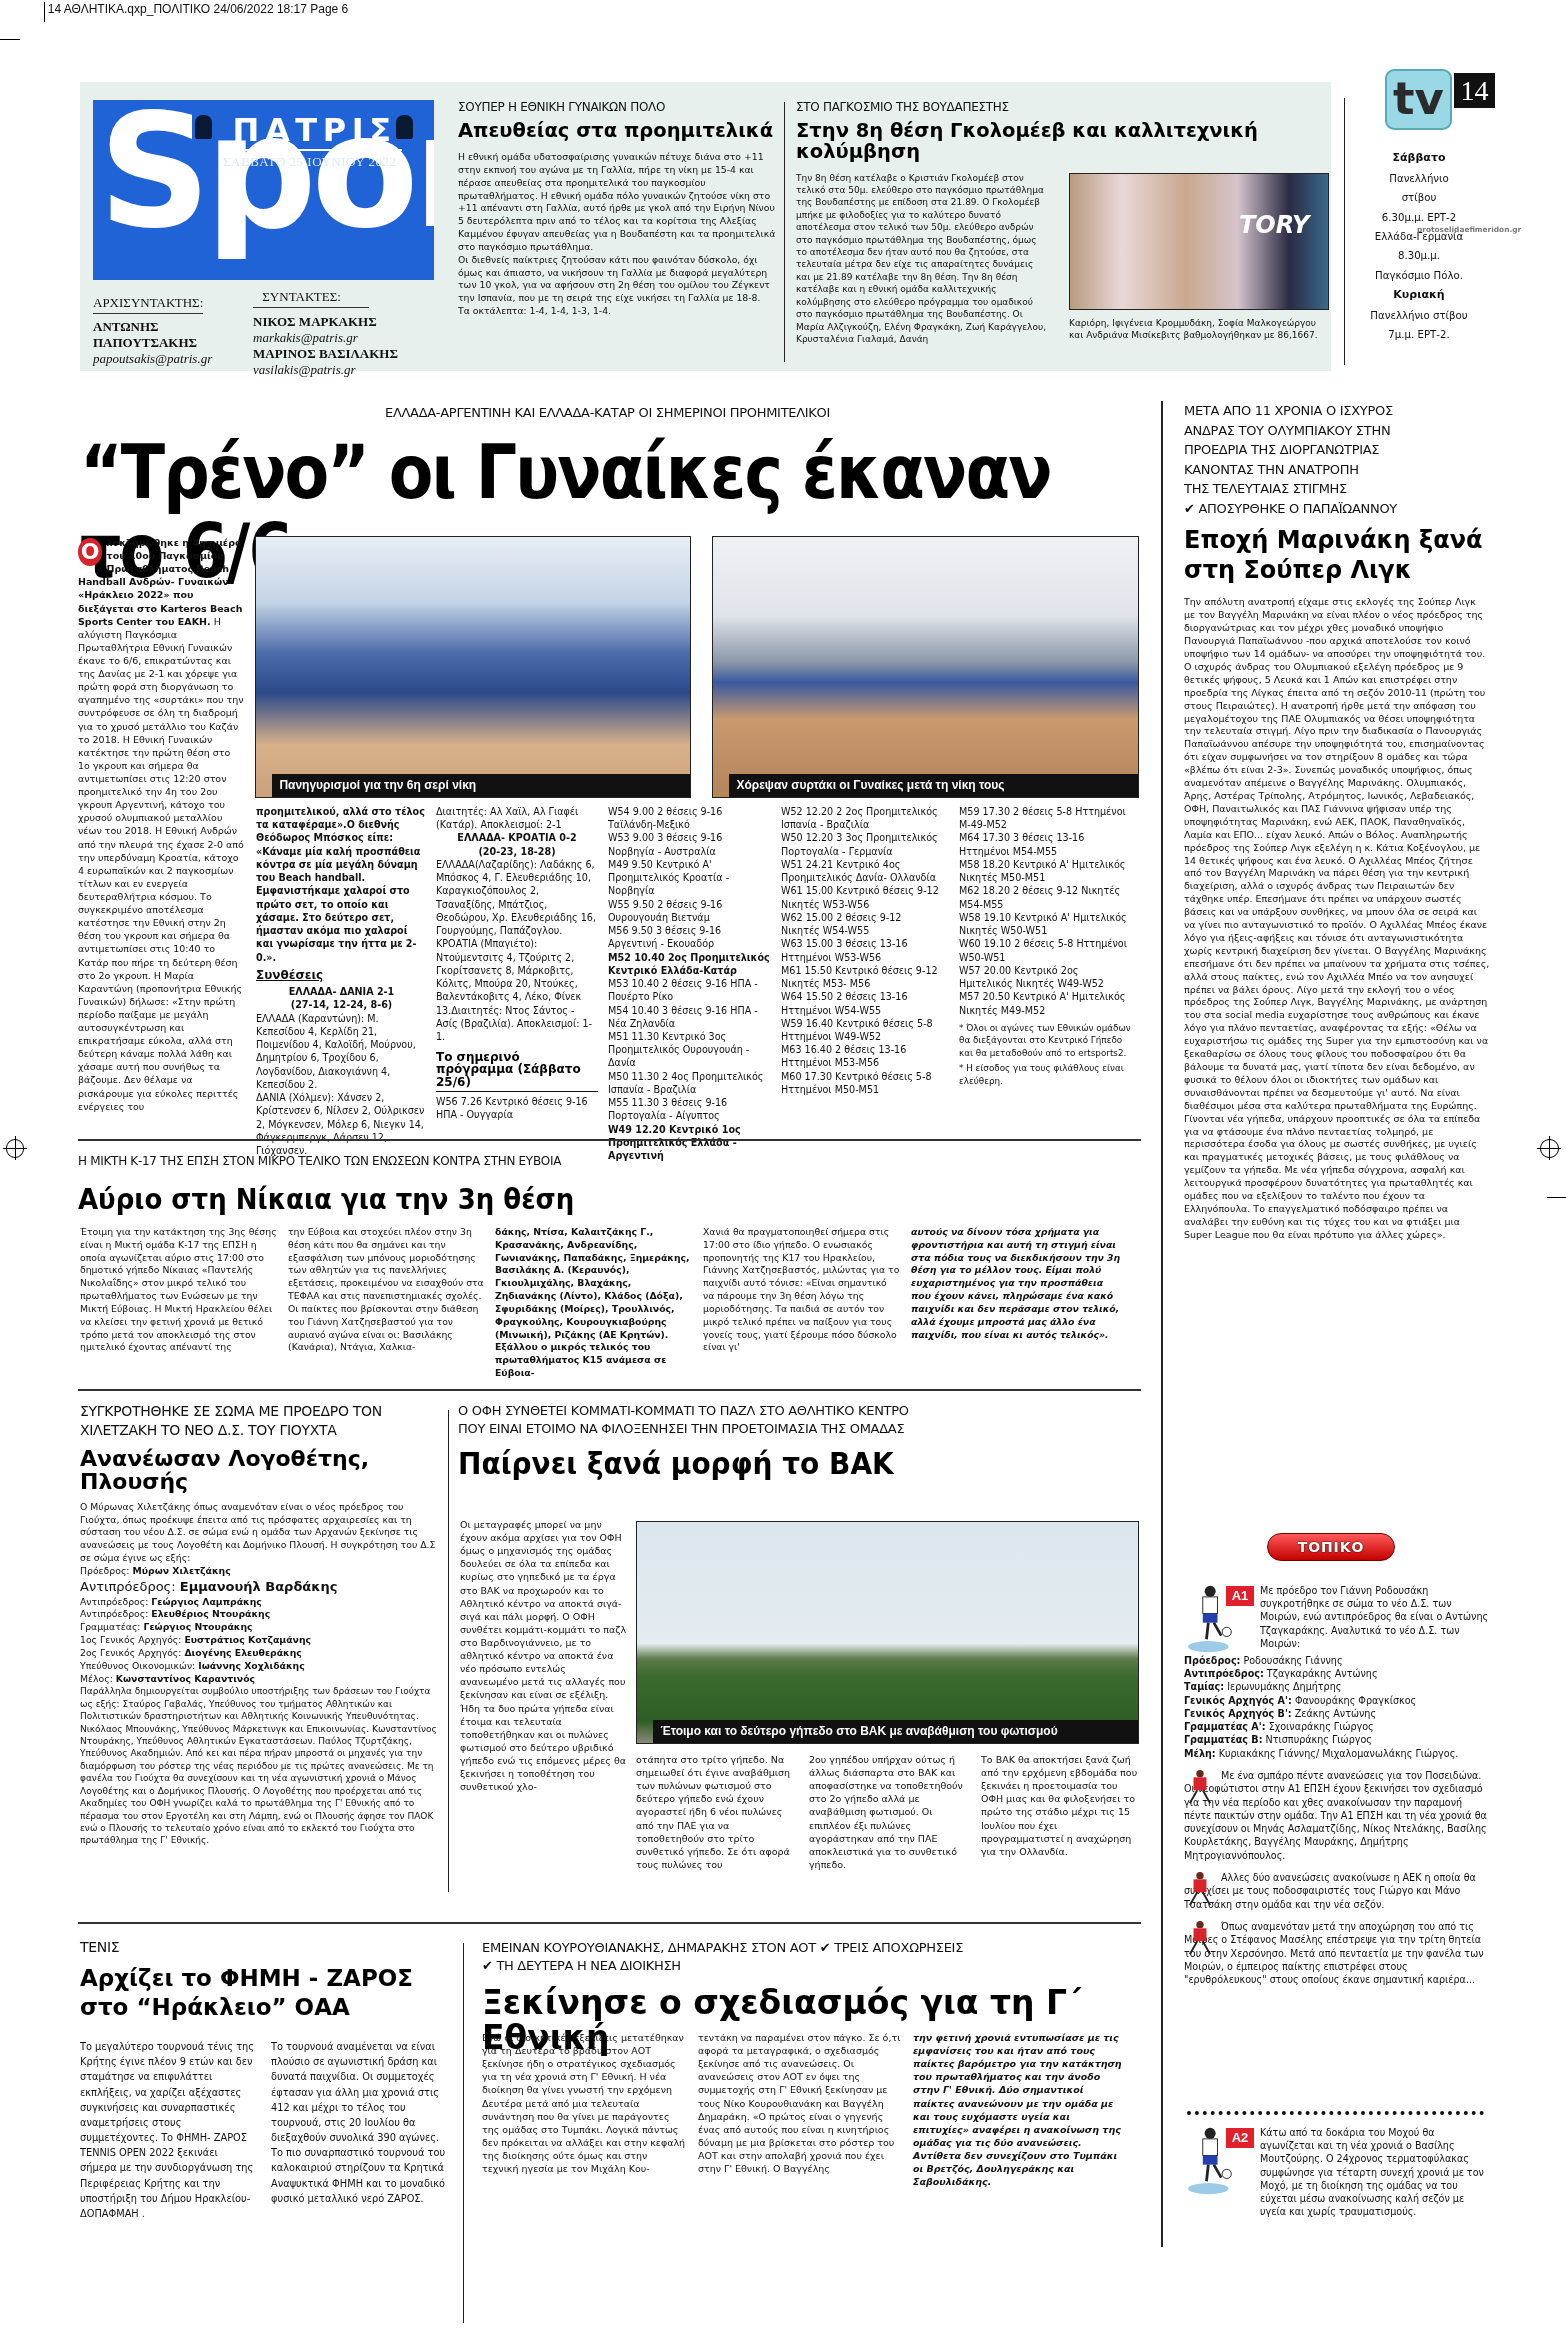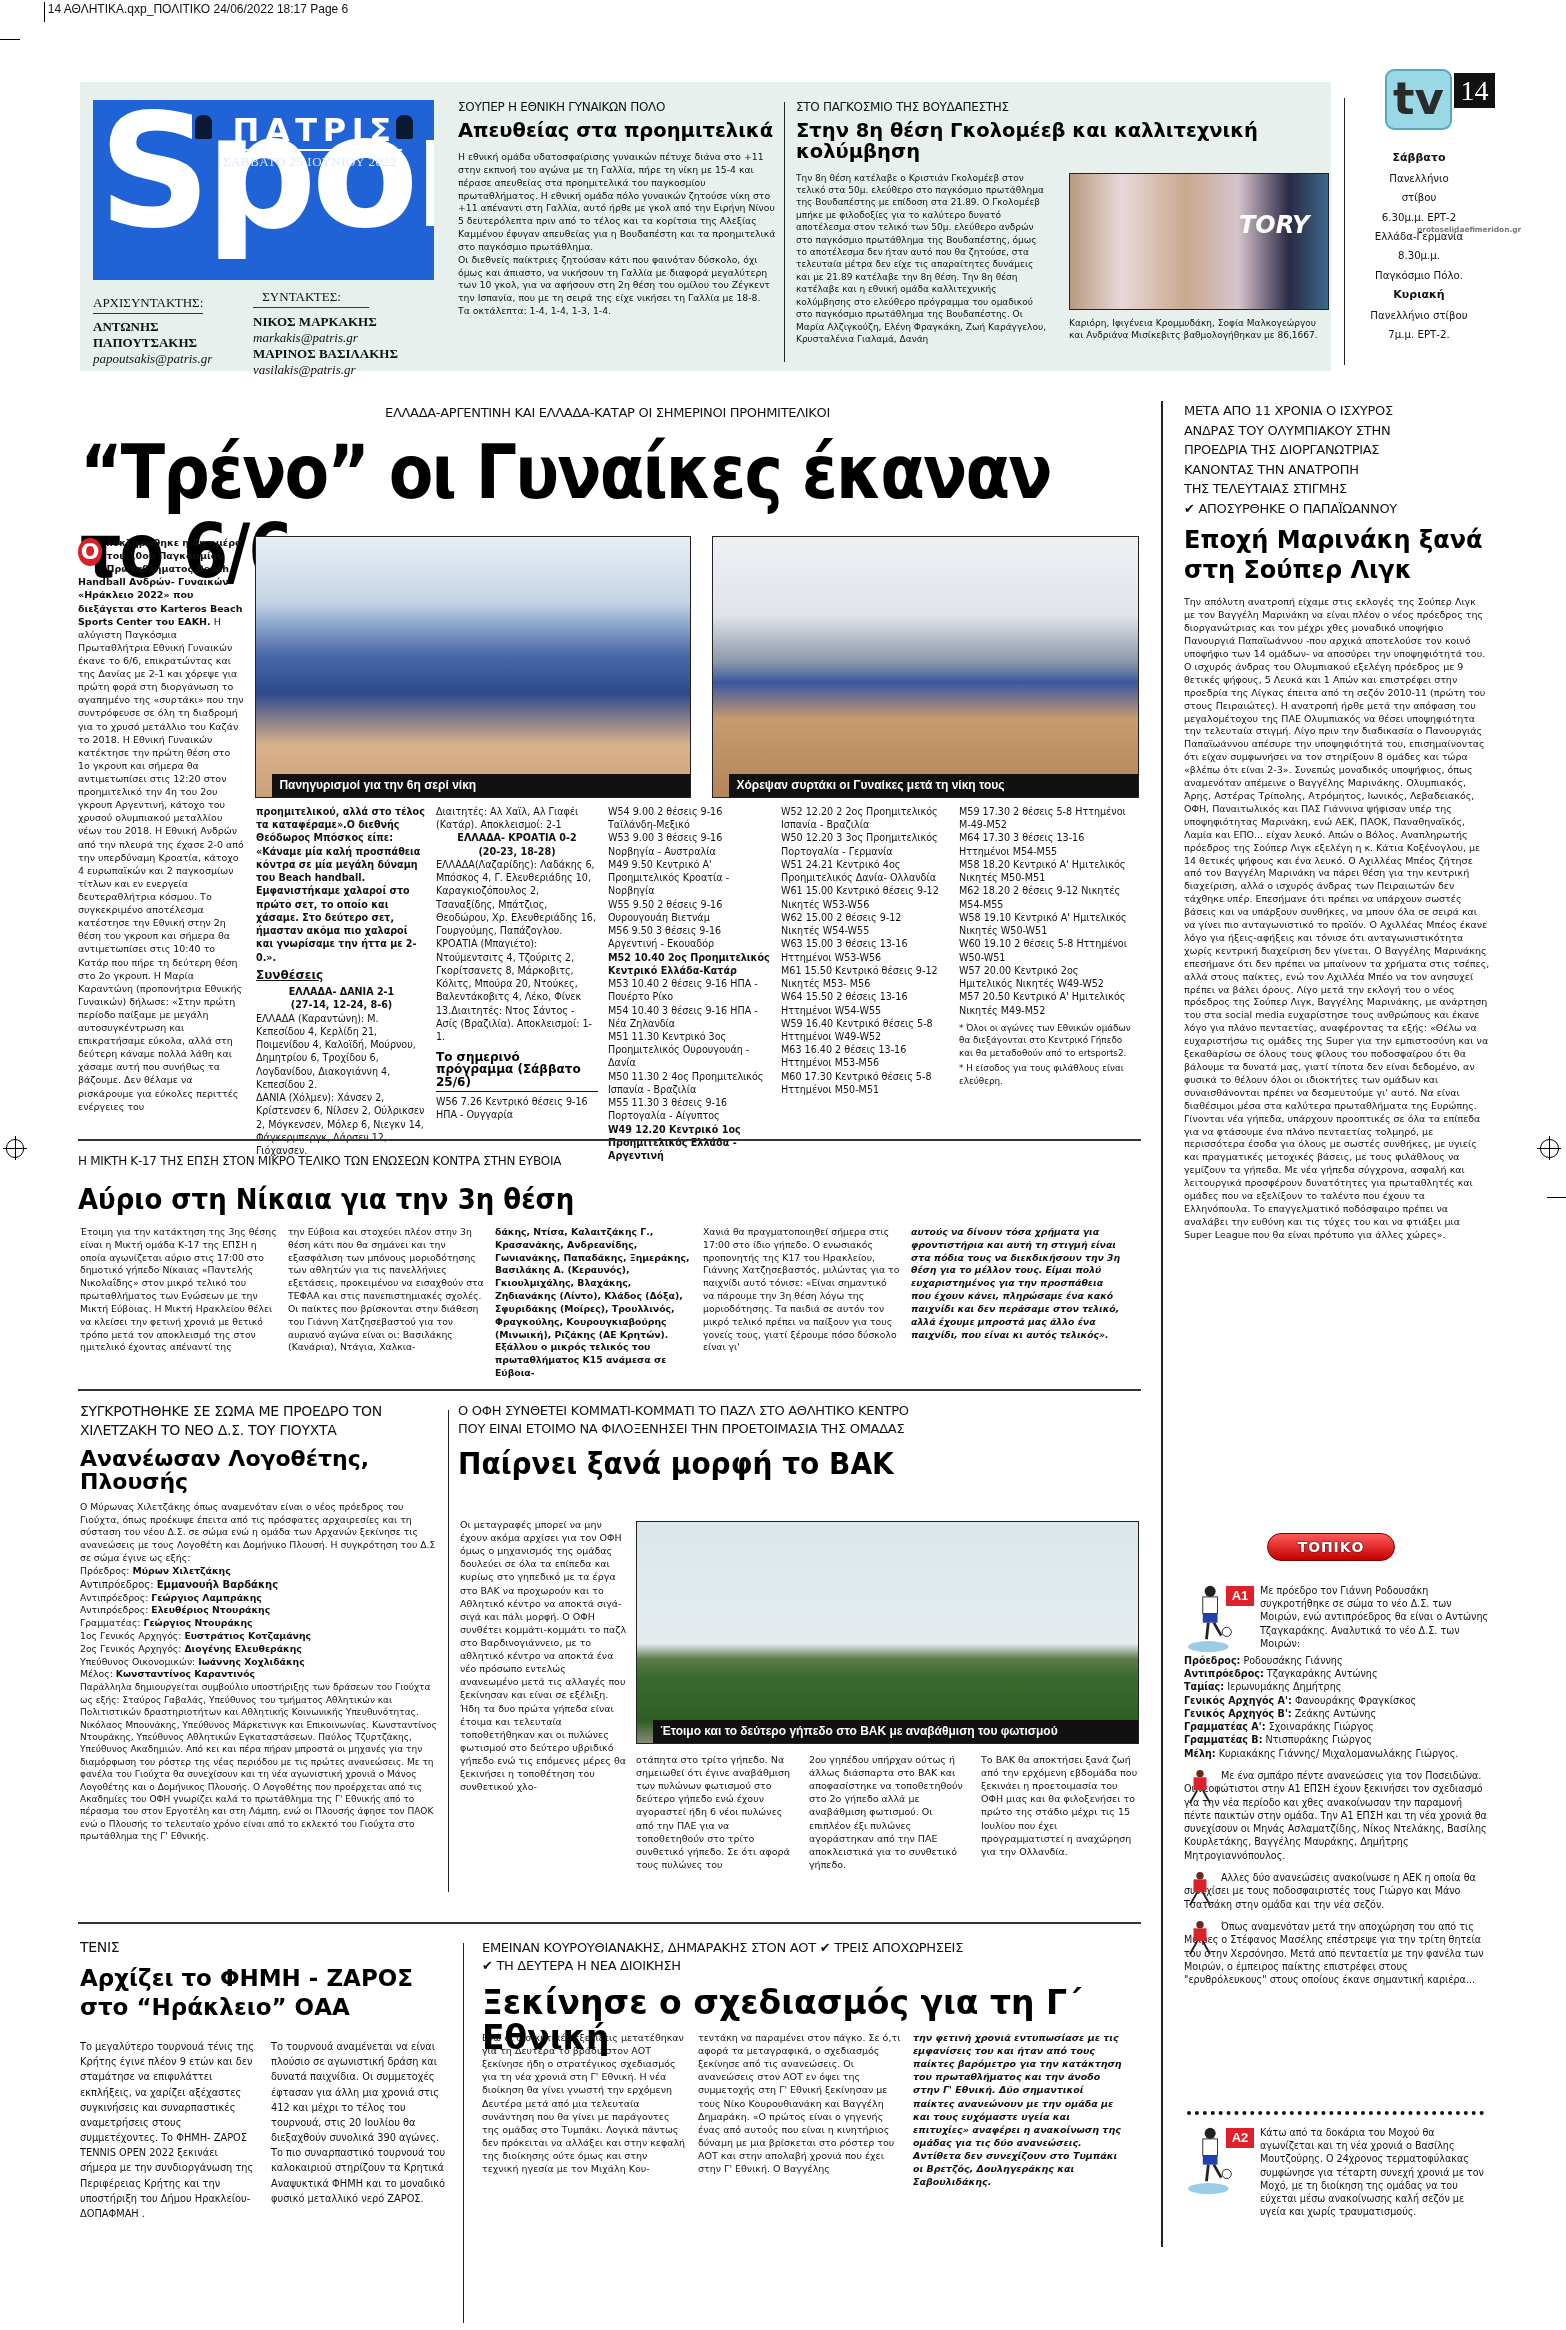--- a/index.html
+++ b/index.html
@@ -199,21 +199,21 @@
 <div class="body col" style="left:703px;top:1226px;width:198px;font-size:9.3px">Χανιά θα πραγματοποιηθεί σήμερα στις 17:00 στο ίδιο γήπεδο. Ο ενωσιακός προπονητής της Κ17 του Ηρακλείου, Γιάννης Χατζησεβαστός, μιλώντας για το παιχνίδι αυτό τόνισε: «Είναι σημαντικό να πάρουμε την 3η θέση λόγω της μοριοδότησης. Τα παιδιά σε αυτόν τον μικρό τελικό πρέπει να παίξουν για τους γονείς τους, γιατί ξέρουμε πόσο δύσκολο είναι γι'</div>
 <div class="body col" style="left:911px;top:1226px;width:213px;font-size:9.3px;font-style:italic;font-weight:bold">αυτούς να δίνουν τόσα χρήματα για φροντιστήρια και αυτή τη στιγμή είναι στα πόδια τους να διεκδικήσουν την 3η θέση για το μέλλον τους. Είμαι πολύ ευχαριστημένος για την προσπάθεια που έχουν κάνει, πληρώσαμε ένα κακό παιχνίδι και δεν περάσαμε στον τελικό, αλλά έχουμε μπροστά μας άλλο ένα παιχνίδι, που είναι κι αυτός τελικός».</div>
 
 <div class="hline" style="left:78px;top:1389px;width:1063px"></div>
 
 <div class="col" style="left:80px;top:1402px;width:357px">
   <div class="kicker" style="font-size:14px;line-height:1.35">ΣΥΓΚΡΟΤΗΘΗΚΕ ΣΕ ΣΩΜΑ ΜΕ ΠΡΟΕΔΡΟ ΤΟΝ ΧΙΛΕΤΖΑΚΗ ΤΟ ΝΕΟ Δ.Σ. ΤΟΥ ΓΙΟΥΧΤΑ</div>
   <div class="hd" style="font-size:22px;margin:7.4px 0 7.4px">Ανανέωσαν Λογοθέτης, Πλουσής</div>
   <div class="body" style="font-size:9.3px">Ο Μύρωνας Χιλετζάκης όπως αναμενόταν είναι ο νέος πρόεδρος του Γιούχτα, όπως προέκυψε έπειτα από τις πρόσφατες αρχαιρεσίες και τη σύσταση του νέου Δ.Σ. σε σώμα ενώ η ομάδα των Αρχανών ξεκίνησε τις ανανεώσεις με τους Λογοθέτη και Δομήνικο Πλουσή. Η συγκρότηση του Δ.Σ σε σώμα έγινε ως εξής:</div>
   <div class="body" style="font-size:9.3px"><span>Πρόεδρος:</span> <b>Μύρων Χιλετζάκης</b></div>
-  <div class="body" style="font-size:10px"><span>Αντιπρόεδρος:</span> <b>Εμμανουήλ Βαρδάκης</b></div>
+  <div class="body" style="font-size:13px"><span>Αντιπρόεδρος:</span> <b>Εμμανουήλ Βαρδάκης</b></div>
   <div class="body" style="font-size:9.3px"><span>Αντιπρόεδρος:</span> <b>Γεώργιος Λαμπράκης</b></div>
   <div class="body" style="font-size:9.3px"><span>Αντιπρόεδρος:</span> <b>Ελευθέριος Ντουράκης</b></div>
   <div class="body" style="font-size:9.3px"><span>Γραμματέας:</span> <b>Γεώργιος Ντουράκης</b></div>
   <div class="body" style="font-size:9.3px"><span>1ος Γενικός Αρχηγός:</span> <b>Ευστράτιος Κοτζαμάνης</b></div>
   <div class="body" style="font-size:9.3px"><span>2ος Γενικός Αρχηγός:</span> <b>Διογένης Ελευθεράκης</b></div>
   <div class="body" style="font-size:9.3px"><span>Υπεύθυνος Οικονομικών:</span> <b>Ιωάννης Χοχλιδάκης</b></div>
   <div class="body" style="font-size:9.3px"><span>Μέλος:</span> <b>Κωνσταντίνος Καραντινός</b></div>
   <div class="body" style="font-size:9px">Παράλληλα δημιουργείται συμβούλιο υποστήριξης των δράσεων του Γιούχτα ως εξής: Σταύρος Γαβαλάς, Υπεύθυνος του τμήματος Αθλητικών και Πολιτιστικών δραστηριοτήτων και Αθλητικής Κοινωνικής Υπευθυνότητας. Νικόλαος Μπουνάκης, Υπεύθυνος Μάρκετινγκ και Επικοινωνίας. Κωνσταντίνος Ντουράκης, Υπεύθυνος Αθλητικών Εγκαταστάσεων. Παύλος Τζυρτζάκης, Υπεύθυνος Ακαδημιών. Από κει και πέρα πήραν μπροστά οι μηχανές για την διαμόρφωση του ρόστερ της νέας περιόδου με τις πρώτες ανανεώσεις. Με τη φανέλα του Γιούχτα θα συνεχίσουν και τη νέα αγωνιστική χρονιά ο Μάνος Λογοθέτης και ο Δομήνικος Πλουσής. Ο Λογοθέτης που προέρχεται από τις Ακαδημίες του ΟΦΗ γνωρίζει καλά το πρωτάθλημα της Γ' Εθνικής από το πέρασμα του στον Εργοτέλη και στη Λάμπη, ενώ οι Πλουσής άφησε τον ΠΑΟΚ ενώ ο Πλουσής το τελευταίο χρόνο είναι από το εκλεκτό του Γιούχτα στο πρωτάθλημα της Γ' Εθνικής.</div>
 </div>
 <div class="vline" style="left:448px;top:1410px;height:482px;width:0.9px"></div>

